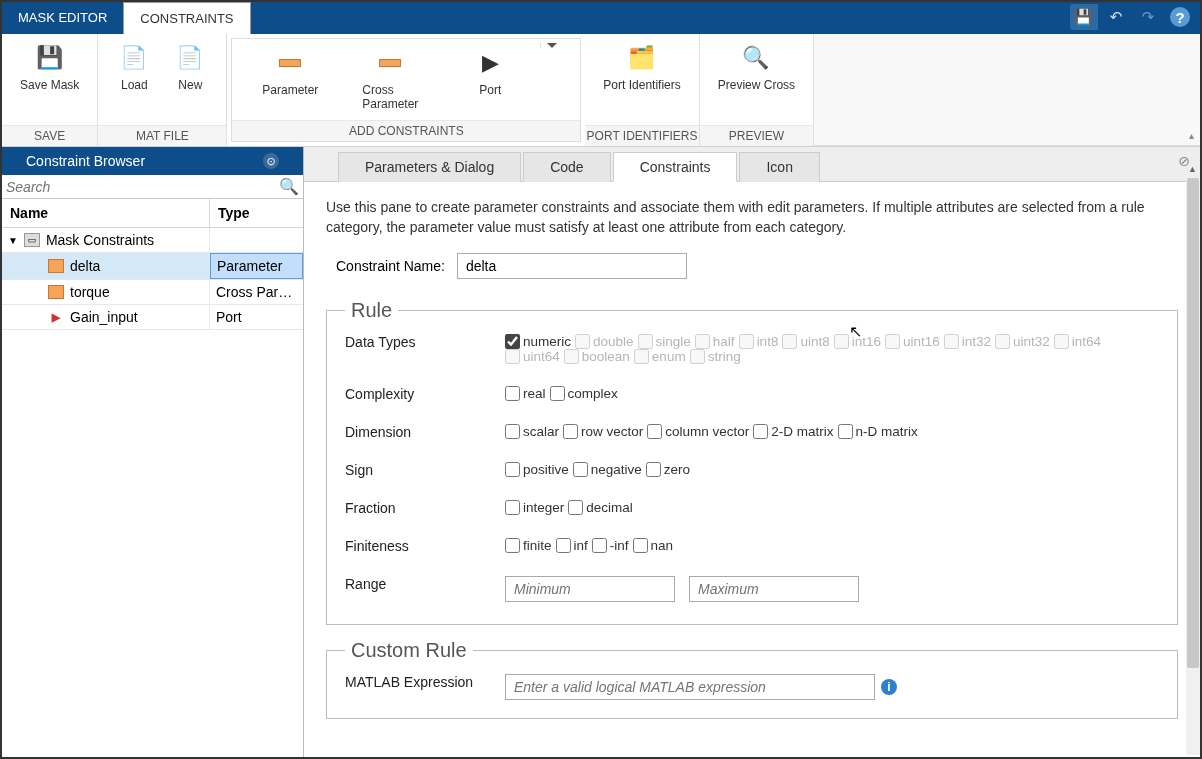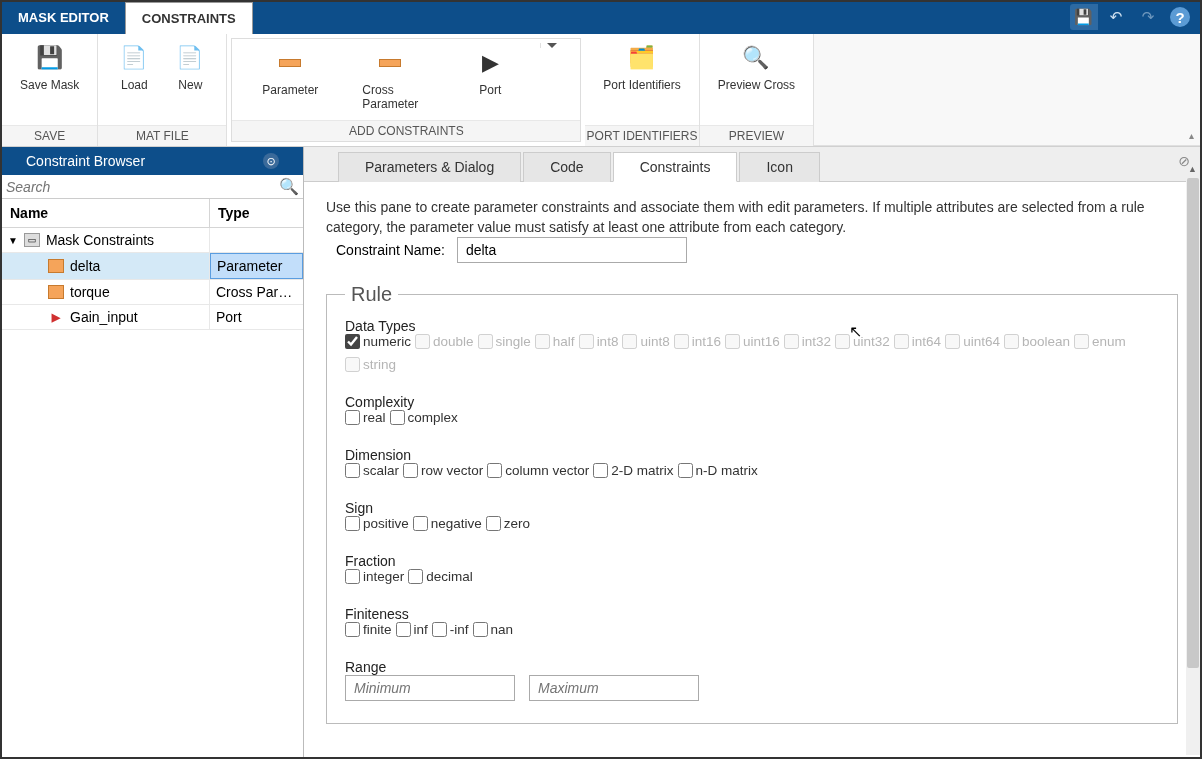--- a/index.html
+++ b/index.html
@@ -1,19 +1,19 @@
 <!DOCTYPE html>
 <html><head>
 <meta charset="utf-8">
 <style>
 * { box-sizing: border-box; margin: 0; padding: 0; font-family: Arial, Helvetica, sans-serif; }
 body { background: #fff; width: 1202px; height: 759px; overflow: hidden; border: 2px solid #333; }
 
 .topbar { background: #0d4e8a; height: 32px; display: flex; color: #fff; font-size: 13px; position: relative; }
-.topbar .tab { padding: 8px 16px 0 16px; height: 32px; cursor: pointer; font-weight: bold; }
+.topbar .tab { padding: 8px 16px 0 16px; height: 32px; cursor: pointer; }
 .topbar .tab.active { background: #fff; color: #333; border-top: 1px solid #999; border-left: 1px solid #999; border-right: 1px solid #999; }
 .topbar .right-icons { position: absolute; right: 6px; top: 2px; display: flex; gap: 4px; align-items: center; }
 .topbar .right-icons .ic { width: 28px; height: 26px; display: flex; align-items: center; justify-content: center; cursor: pointer; color: #cfe0f0; font-size: 15px; }
 .save-ic { background: #2d6aa3; border-radius: 3px 0 0 3px; padding: 0 6px; }
 
 .ribbon { background: #fff; border-bottom: 1px solid #d0d0d0; display: flex; height: 113px; }
 .ribbon-group { border-right: 1px solid #e0e0e0; display: flex; flex-direction: column; }
 .ribbon-items { display: flex; flex: 1; padding: 4px 8px 0 8px; align-items: flex-start; }
 .ribbon-item { display: flex; flex-direction: column; align-items: center; padding: 2px 10px; font-size: 12px; color: #333; cursor: pointer; min-width: 50px; }
 .ribbon-item .ico { width: 36px; height: 36px; display: flex; align-items: center; justify-content: center; margin-bottom: 2px; font-size: 22px; }
@@ -45,30 +45,30 @@
 .port-ico { color: #d03030; font-weight: bold; }
 .mask-ico { background: #ddd; border: 1px solid #999; font-size: 9px; }
 
 .content { flex: 1; display: flex; flex-direction: column; background: #fafafa; overflow: hidden; }
 .content-tabs { display: flex; background: #eee; border-bottom: 1px solid #ccc; padding: 4px 16px 0 34px; font-size: 14px; position: relative; }
 .content-tabs .tb { padding: 6px 26px; background: #e6e6e6; border: 1px solid #ccc; margin-right: 2px; cursor: pointer; color: #333; border-bottom: none; position: relative; top: 1px; }
 .content-tabs .tb.active { background: #fff; border-bottom: 1px solid #fff; }
 .content-tabs .close-c { position: absolute; right: 10px; top: 6px; color: #888; cursor: pointer; }
 
 .content-body { padding: 16px 22px; overflow: auto; flex: 1; background: #fff; font-size: 14px; position: relative; }
-.desc { color: #333; line-height: 1.4; }
+.desc { color: #333; margin-bottom: 16px; line-height: 1.4; }
 .name-row { display: flex; align-items: center; gap: 12px; margin-bottom: 20px; margin-left: 10px; }
 .name-row input { border: 1px solid #aaa; padding: 4px 8px; font-size: 14px; width: 230px; }
 
 fieldset { border: 1px solid #bbb; padding: 12px 18px 18px 18px; margin-bottom: 14px; }
 legend { padding: 0 6px; color: #555; font-size: 20px; }
 
-.form-row { display: flex; align-items: flex-start; margin-bottom: 22px; flex-direction: column; }
+.form-row { display: flex; align-items: flex-start; margin-bottom: 22px; }
 .form-row .fl { width: 160px; color: #222; }
-.form-row .fv { flex: 1; display: flex; flex-wrap: wrap; gap: 8px 2px; align-items: center; }
+.form-row .fv { flex: 1; display: flex; flex-wrap: wrap; gap: 0 2px; align-items: center; }
 
 .chk { display: inline-flex; align-items: center; margin-right: 2px; font-size: 13.5px; color: #333; cursor: pointer; }
 .chk input { width: 15px; height: 15px; margin-right: 3px; accent-color: #444; }
 .chk.disabled { color: #b5b5b5; }
 
 .range-in { border: 1px solid #aaa; padding: 4px 8px; font-size: 14px; width: 170px; color: #888; font-style: italic; }
 .expr-in { border: 1px solid #aaa; padding: 4px 8px; font-size: 14px; width: 370px; color: #888; font-style: italic; }
 
 .info-ic { display: inline-block; width: 16px; height: 16px; border-radius: 50%; background: #2d7fd4; color: #fff; text-align: center; font-size: 12px; line-height: 16px; font-weight: bold; margin-left: 4px; }
 
@@ -400,20 +400,30 @@
         <div class="form-row" style="margin-bottom:4px">
           <div class="fl">Range</div>
           <div class="fv">
             <input class="range-in" placeholder="Minimum" style="">
             <span style="width:10px"></span>
             <input class="range-in" placeholder="Maximum" style="">
           </div>
         </div>
       </fieldset>
 
+      <fieldset>
+        <legend>Custom Rule</legend>
+        <div class="form-row" style="margin-bottom:0">
+          <div class="fl">MATLAB Expression</div>
+          <div class="fv">
+            <input class="expr-in" placeholder="Enter a valid logical MATLAB expression" style="">
+            <span class="info-ic">i</span>
+          </div>
+        </div>
+      </fieldset>
     </div>
   </div>
   <div class="scrollbar-v">
     <span class="arr" style="top:-14px">▲</span>
     <div class="thumb"></div>
 
   </div>
 </div>
 
 <div class="footer">

